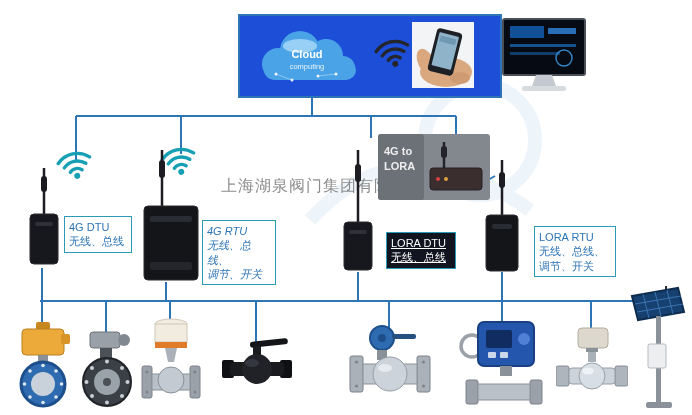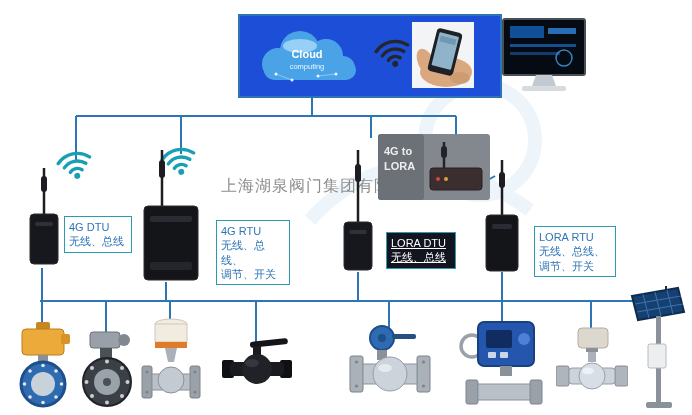--- a/index.html
+++ b/index.html
@@ -145,21 +145,21 @@
     <div>无线、总线</div>
   </div>
 
   <svg class="layer" style="left:142px;top:150px;" width="58" height="132" viewBox="0 0 58 132">
     <line x1="20" y1="0" x2="20" y2="56" stroke="#1c1c22" stroke-width="2.5"></line>
     <rect x="17" y="10" width="6" height="18" rx="3" fill="#1c1c22"></rect>
     <rect x="2" y="56" width="54" height="74" rx="4" fill="#141519" stroke="#2c2d33"></rect>
     <rect x="8" y="66" width="42" height="6" rx="2" fill="#2a2c33"></rect>
     <rect x="8" y="112" width="42" height="8" rx="2" fill="#24262c"></rect>
   </svg>
-  <div class="label-box" style="left:216px;top:220px;width:64px;">
+  <div class="label-box" style="left:202px;top:220px;width:64px;font-style:italic;">
     <div>4G RTU</div>
     <div>无线、总线、</div>
     <div>调节、开关</div>
   </div>
 
   <div class="gateway">
     <svg width="112" height="66" viewBox="0 0 112 66">
       <rect x="0" y="0" width="112" height="66" rx="3" fill="#83888e"></rect>
       <rect x="0" y="0" width="46" height="66" rx="3" fill="#6c7177"></rect>
       <line x1="66" y1="8" x2="66" y2="34" stroke="#23242a" stroke-width="2.5"></line>

